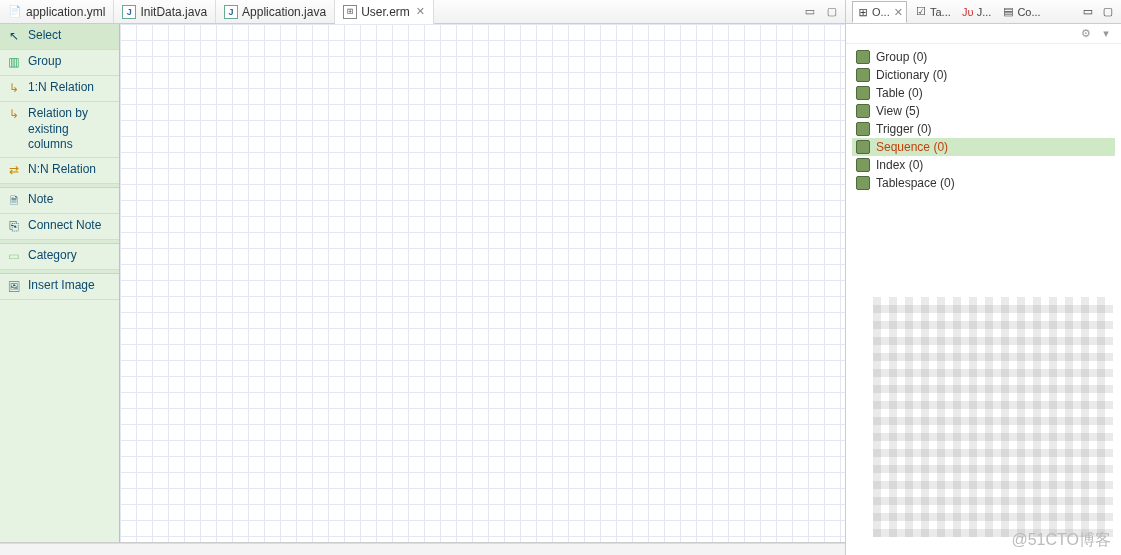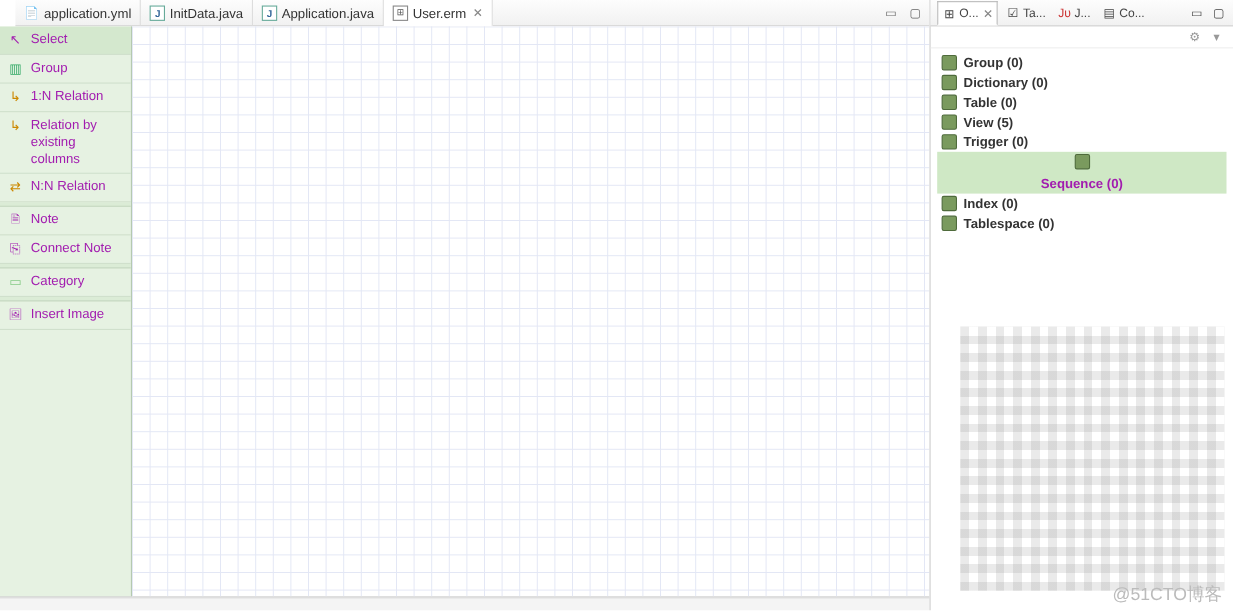--- a/index.html
+++ b/index.html
@@ -31,21 +31,20 @@
       background: #fff;
     }
     
     .tab-bar {
       height: 24px;
       background: linear-gradient(#fdfdfd, #f1f1f1);
       border-bottom: 1px solid #ccc;
       display: flex;
       align-items: stretch;
       position: relative;
-      margin-left: 14px;
     }
     .tab {
       display: flex;
       align-items: center;
       padding: 0 8px;
       gap: 4px;
       border-right: 1px solid #ddd;
       cursor: pointer;
       color: #333;
     }
@@ -102,21 +101,21 @@
       background: #e6f2e2;
       border-right: 1px solid #b5c9b0;
       overflow-y: auto;
     }
     .palette-item {
       display: flex;
       align-items: flex-start;
       gap: 6px;
       padding: 4px 6px;
       border-bottom: 1px solid #d0e0cc;
-      color: #a21caf;
+      color: #0c4a6e;
       cursor: pointer;
       line-height: 1.3;
     }
     .palette-item.selected {
       background: #d4e8ce;
     }
     .palette-item .p-icon {
       width: 16px;
       height: 16px;
       flex-shrink: 0;
@@ -182,33 +181,31 @@
     .outline {
       padding: 4px 6px;
     }
     .outline-item {
       display: flex;
       align-items: center;
       gap: 6px;
       padding: 2px 4px;
       color: #333;
       cursor: pointer;
-      font-weight: bold;
     }
     .outline-item .o-icon {
       width: 14px;
       height: 14px;
       background: #7a9a5e;
       border: 1px solid #4f6b3c;
       border-radius: 2px;
     }
     .outline-item.selected {
       background: #cfe8c5;
-      color: #a21caf;
-      flex-direction: column;
+      color: #c2410c;
     }
     
     .qr-watermark {
       position: absolute;
       right: 8px;
       bottom: 18px;
       width: 240px;
       height: 240px;
       background:
         repeating-linear-gradient(0deg, #ddd 0 8px, #fff 8px 16px),

